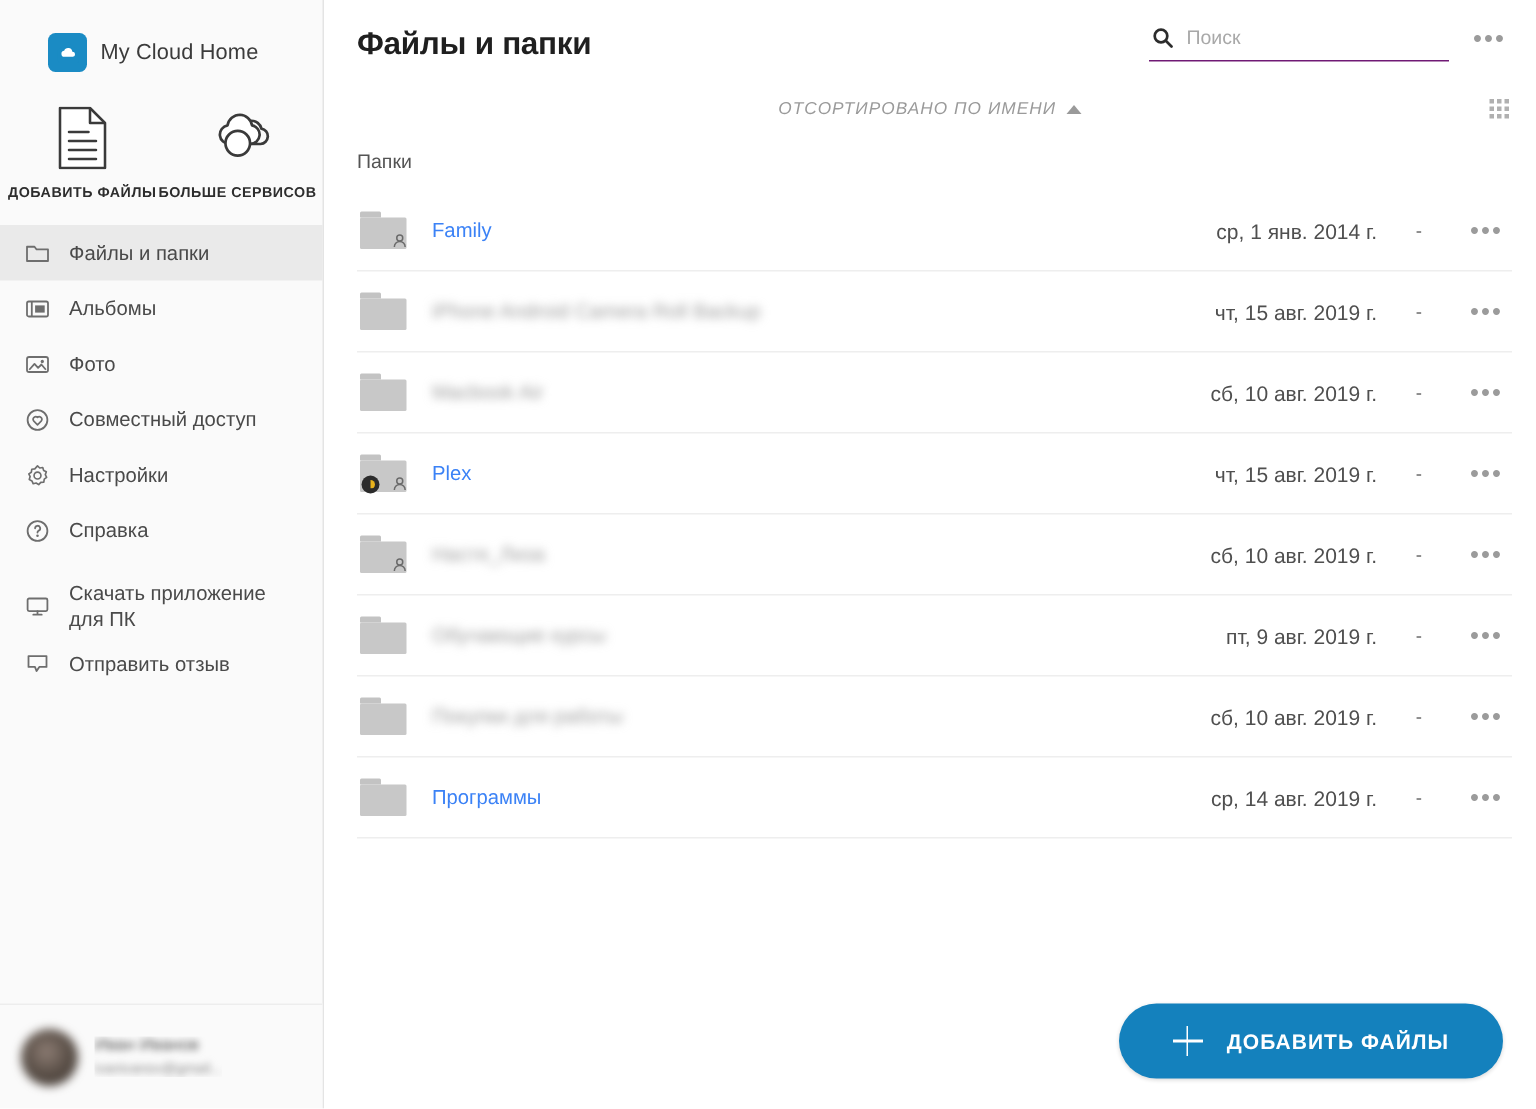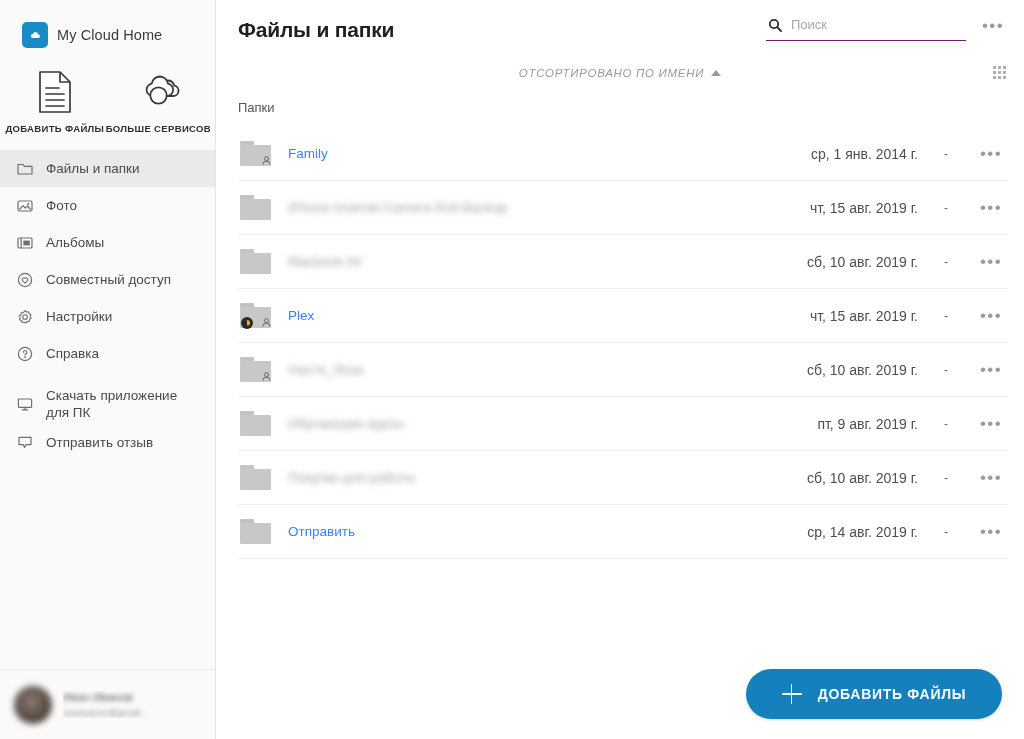--- a/index.html
+++ b/index.html
@@ -25,21 +25,21 @@
     height: 739px;
     background: #fafafa;
     border-right: 1px solid #e4e4e4;
     position: relative;
     flex: 0 0 216px;
   }
 
   .brand {
     display: flex;
     align-items: center;
-    padding: 18px 0 0 22px;
+    padding: 18px 0 0 32px;
     height: 52px;
   }
   .brand-logo {
     width: 26px;
     height: 26px;
     border-radius: 5px;
     background: #1a8bc4;
     display: flex;
     align-items: center;
     justify-content: center;
@@ -402,37 +402,37 @@
           <svg width="16" height="14" viewBox="0 0 16 14">
               <path d="M1 2.5h5l1.4 1.8H15V12H1z" fill="none" stroke="#6e6e6e" stroke-width="1.2" stroke-linejoin="round"></path>
             </svg>
         </span>
         <span class="nav-label">Файлы и папки</span>
       </div>
 
       <div class="nav-item">
         <span class="nav-ico">
           <svg width="16" height="14" viewBox="0 0 16 14">
+              <rect x="1" y="2" width="14" height="10" rx="1.2" fill="none" stroke="#6e6e6e" stroke-width="1.2"></rect>
+              <path d="M4.2 2v10" stroke="#6e6e6e" stroke-width="1.2"></path>
+              <rect x="6.4" y="4.6" width="6.4" height="4.8" fill="#6e6e6e"></rect>
+            </svg>
+        </span>
+        <span class="nav-label">Альбомы</span>
+      </div>
+
+      <div class="nav-item">
+        <span class="nav-ico">
+          <svg width="16" height="14" viewBox="0 0 16 14">
               <rect x="1" y="2" width="14" height="10" rx="1.4" fill="none" stroke="#6e6e6e" stroke-width="1.2"></rect>
               <path d="M2.5 10.5 6 6.6l2.4 2.6L10.6 7l3 3.5" fill="none" stroke="#6e6e6e" stroke-width="1.2" stroke-linejoin="round"></path>
               <circle cx="11.2" cy="5" r="1.1" fill="#6e6e6e"></circle>
             </svg>
         </span>
         <span class="nav-label">Фото</span>
-      </div>
-
-      <div class="nav-item">
-        <span class="nav-ico">
-          <svg width="16" height="14" viewBox="0 0 16 14">
-              <rect x="1" y="2" width="14" height="10" rx="1.2" fill="none" stroke="#6e6e6e" stroke-width="1.2"></rect>
-              <path d="M4.2 2v10" stroke="#6e6e6e" stroke-width="1.2"></path>
-              <rect x="6.4" y="4.6" width="6.4" height="4.8" fill="#6e6e6e"></rect>
-            </svg>
-        </span>
-        <span class="nav-label">Альбомы</span>
       </div>
 
       <div class="nav-item">
         <span class="nav-ico">
           <svg width="16" height="16" viewBox="0 0 16 16">
               <circle cx="8" cy="8" r="6.6" fill="none" stroke="#6e6e6e" stroke-width="1.2"></circle>
               <path d="M8 11.2 5.4 8.6a1.75 1.75 0 0 1 2.6-2.3 1.75 1.75 0 0 1 2.6 2.3z" fill="none" stroke="#6e6e6e" stroke-width="1.1" stroke-linejoin="round"></path>
             </svg>
         </span>
         <span class="nav-label">Совместный доступ</span>
@@ -639,21 +639,21 @@
         <div class="row-kebab">•••</div>
       </div>
 
       <div class="row">
         <div class="row-icon">
           <div class="folder">
               <div class="folder-tab"></div>
               <div class="folder-body"></div>
             </div>
         </div>
-        <div class="row-name">Отправить</div>
+        <div class="row-name">Программы</div>
         <div class="row-date">ср, 14 авг. 2019 г.</div>
         <div class="row-size">-</div>
         <div class="row-kebab">•••</div>
       </div>
 
     </div>
 
     <button class="fab">
       <span class="fab-plus"></span>
       <span class="fab-label">ДОБАВИТЬ ФАЙЛЫ</span>

